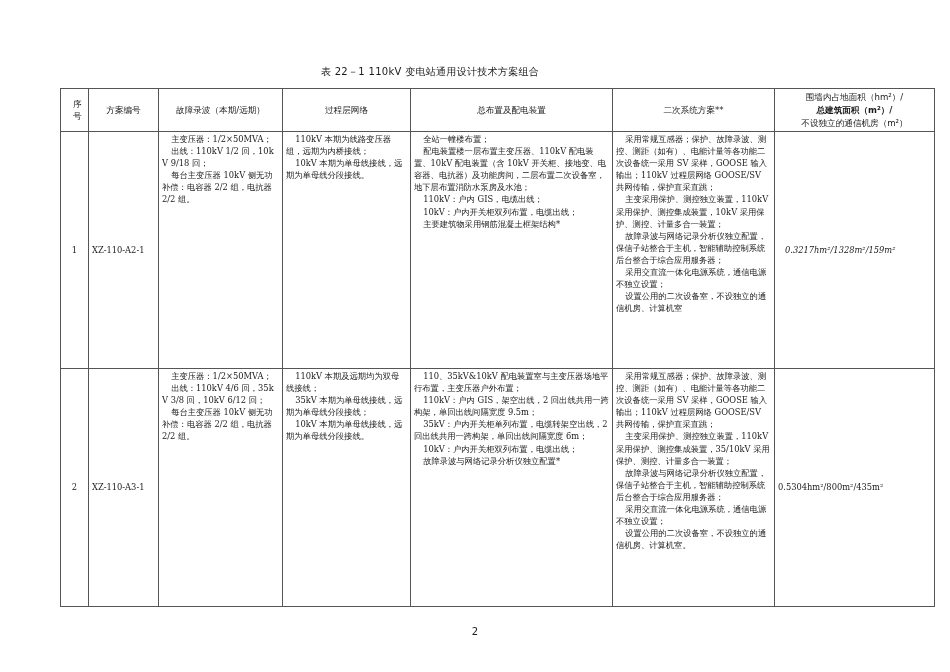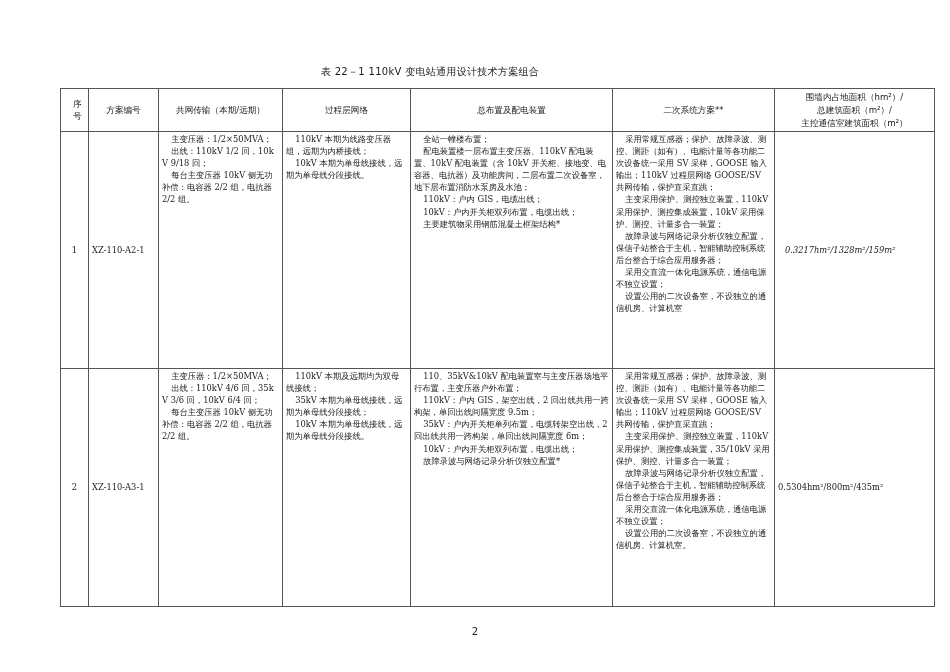--- a/index.html
+++ b/index.html
@@ -47,28 +47,28 @@
     <col style="width:124px">
     <col style="width:128px">
     <col style="width:202px">
     <col style="width:162px">
     <col style="width:160px">
   </colgroup>
   <thead>
     <tr>
       <th>序号</th>
       <th>方案编号</th>
-      <th>共网传输（本期/远期）</th>
+      <th>故障录波（本期/远期）</th>
       <th>过程层网络</th>
       <th>总布置及配电装置</th>
       <th>二次系统方案**</th>
       <th style="line-height:13px;">
         <span class="line" style="display:block;">围墙内占地面积（hm²）/</span>
-        <span class="line" style="display:block;">总建筑面积（m²）/</span>
-        <span class="line" style="display:block;">主控通信室建筑面积（m²）</span>
+        <span class="line" style="display:block;font-weight:bold;">总建筑面积（m²）/</span>
+        <span class="line" style="display:block;">不设独立的通信机房（m²）</span>
       </th>
     </tr>
   </thead>
   <tbody>
 
     <tr style="height:237px;">
       <td class="vc">1</td>
       <td class="vl">XZ-110-A2-1</td>
       <td>
         <div class="p">主变压器：1/2×50MVA；</div>
@@ -94,21 +94,21 @@
         <div class="p">设置公用的二次设备室，不设独立的通信机房、计算机室</div>
       </td>
       <td class="vl" style="padding-left:10px;font-style:italic;">0.3217hm²/1328m²/159m²</td>
     </tr>
 
     <tr style="height:238px;">
       <td class="vc">2</td>
       <td class="vl">XZ-110-A3-1</td>
       <td>
         <div class="p">主变压器：1/2×50MVA；</div>
-        <div class="p">出线：110kV 4/6 回，35kV 3/6 回，10kV 6/4 回；</div>
+        <div class="p">出线：110kV 4/6 回，35kV 3/8 回，10kV 6/12 回；</div>
         <div class="p">每台主变压器 10kV 侧无功补偿：电容器 2/2 组，电抗器 2/2 组。</div>
       </td>
       <td>
         <div class="p">110kV 本期及远期均为双母线接线；</div>
         <div class="p">35kV 本期为单母线接线，远期为单母线分段接线；</div>
         <div class="p">10kV 本期为单母线接线，远期为单母线分段接线。</div>
       </td>
       <td>
         <div class="p">110、35kV&amp;10kV 配电装置室与主变压器场地平行布置，主变压器户外布置；</div>
         <div class="p">110kV：户内 GIS，架空出线，2 回出线共用一跨构架，单回出线间隔宽度 9.5m；</div>

